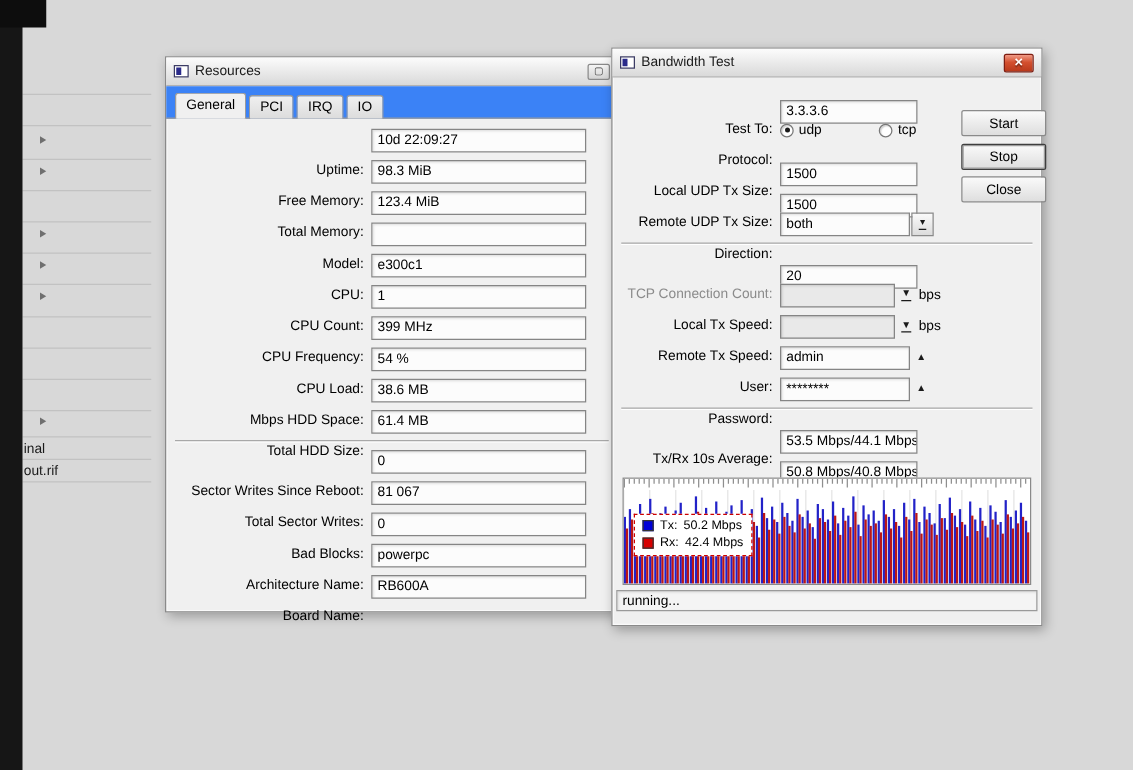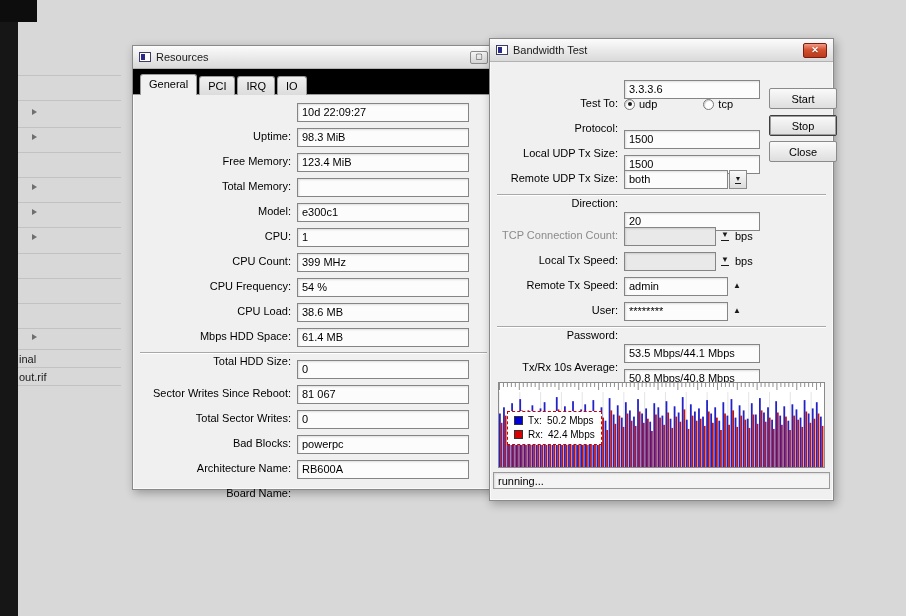--- a/index.html
+++ b/index.html
@@ -12,32 +12,32 @@
   .sideline{position:absolute;left:0;width:103px;height:1px;background:rgba(0,0,0,0.10);}
   .tri{position:absolute;width:0;height:0;border-top:3px solid transparent;border-bottom:3px solid transparent;border-left:5px solid #6f6f6f;}
   .sidefrag{position:absolute;left:1px;color:#1a1a1a;white-space:nowrap;}
   .window{position:absolute;background:#f0f0f0;border:1px solid #8a8a8a;box-shadow:inset 0 0 0 1px #fafafa, 2px 3px 9px rgba(0,0,0,0.30);}
   .titlebar{height:23px;background:linear-gradient(#fcfcfc,#d9d9d9);border-bottom:1px solid #b2b2b2;display:flex;align-items:center;padding:0 6px;gap:5px;}
   .win-icon{width:12px;height:10px;border:1px solid #3c3c64;background:#fff;position:relative;flex:0 0 auto;}
   .win-icon::before{content:"";position:absolute;left:1px;top:1px;width:4px;height:6px;background:#2a2a8a;}
   .title{flex:1;color:#1a1a1a;white-space:nowrap;}
   .close-gray{width:18px;height:13px;background:linear-gradient(#f5f5f5,#d4d4d4);border:1px solid #8a8a8a;border-radius:2px;display:flex;align-items:center;justify-content:center;color:#3a3a3a;font-size:8px;line-height:1;cursor:default;}
   .close-red{width:24px;height:15px;border-radius:2px;border:1px solid #7e1e12;background:linear-gradient(#f09a86,#d4502f 45%,#b93a1c);color:#fff;font-weight:bold;font-size:9px;line-height:1;display:flex;align-items:center;justify-content:center;text-shadow:0 1px 1px rgba(0,0,0,0.4);}
-  .tabbar{display:flex;gap:2px;padding:5px 7px 0;border-bottom:1px solid #9a9a9a;height:26px;align-items:flex-end;background:#000000;}
+  .tabbar{display:flex;gap:2px;padding:5px 7px 0;border-bottom:1px solid #9a9a9a;height:26px;align-items:flex-end;background:#3b82f6;}
   .tab{border:1px solid #9a9a9a;border-bottom:none;border-radius:3px 3px 0 0;background:linear-gradient(#f0f0f0,#dcdcdc);padding:3px 8px 3px;position:relative;top:1px;}
   .tab.active{background:#f0f0f0;padding-bottom:5px;}
   .frow{display:flex;align-items:center;height:22px;margin-bottom:3px;padding:0 6px;}
   .flabel{text-align:right;margin-right:6px;white-space:nowrap;flex:0 0 auto;margin-top:48px;}
   .flabel.dim{color:#8b8b8b;}
   .res .flabel{width:152px;}
   .bw .flabel{width:122px;}
   .tbox{height:19px;background:#fcfcfc;border:1px solid #858585;box-shadow:inset 1px 1px 2px rgba(0,0,0,0.12);padding:2px 4px;white-space:nowrap;overflow:hidden;flex:0 0 auto;}
   .tbox.disabled{background:#e9e9e9;color:#7a7a7a;}
   .res-box{width:172px;}
-  .w123{width:136px;margin-top:20px;}
+  .w123{width:110px;margin-top:20px;}
   .w104{width:104px;}
   .w92{width:92px;}
   .sep{height:1px;margin:4px 7px 5px;background:#a8a8a8;box-shadow:0 1px 0 #ffffff;}
   .btn{position:absolute;left:279px;width:68px;height:21px;background:linear-gradient(#fafafa,#dedede);border:1px solid #8a8a8a;border-radius:2px;display:flex;align-items:center;justify-content:center;}
   .btn.focused{border-color:#3e3e3e;box-shadow:inset 0 0 0 1px #9c9c9c;}
   .radio{width:11px;height:11px;border-radius:50%;background:#fff;border:1px solid #787878;box-shadow:inset 1px 1px 1px rgba(0,0,0,0.18);position:relative;flex:0 0 auto;}
   .radio.sel::after{content:"";position:absolute;left:2.5px;top:2.5px;width:4px;height:4px;border-radius:50%;background:#1a1a1a;}
   .rlabel{margin-left:4px;}
   .combo-btn{width:18px;height:19px;margin-left:1px;background:linear-gradient(#fafafa,#dcdcdc);border:1px solid #8a8a8a;display:flex;align-items:center;justify-content:center;}
   .dd-glyph{font-size:7px;line-height:1;color:#1a1a1a;border-bottom:1px solid #1a1a1a;padding-bottom:1px;}

